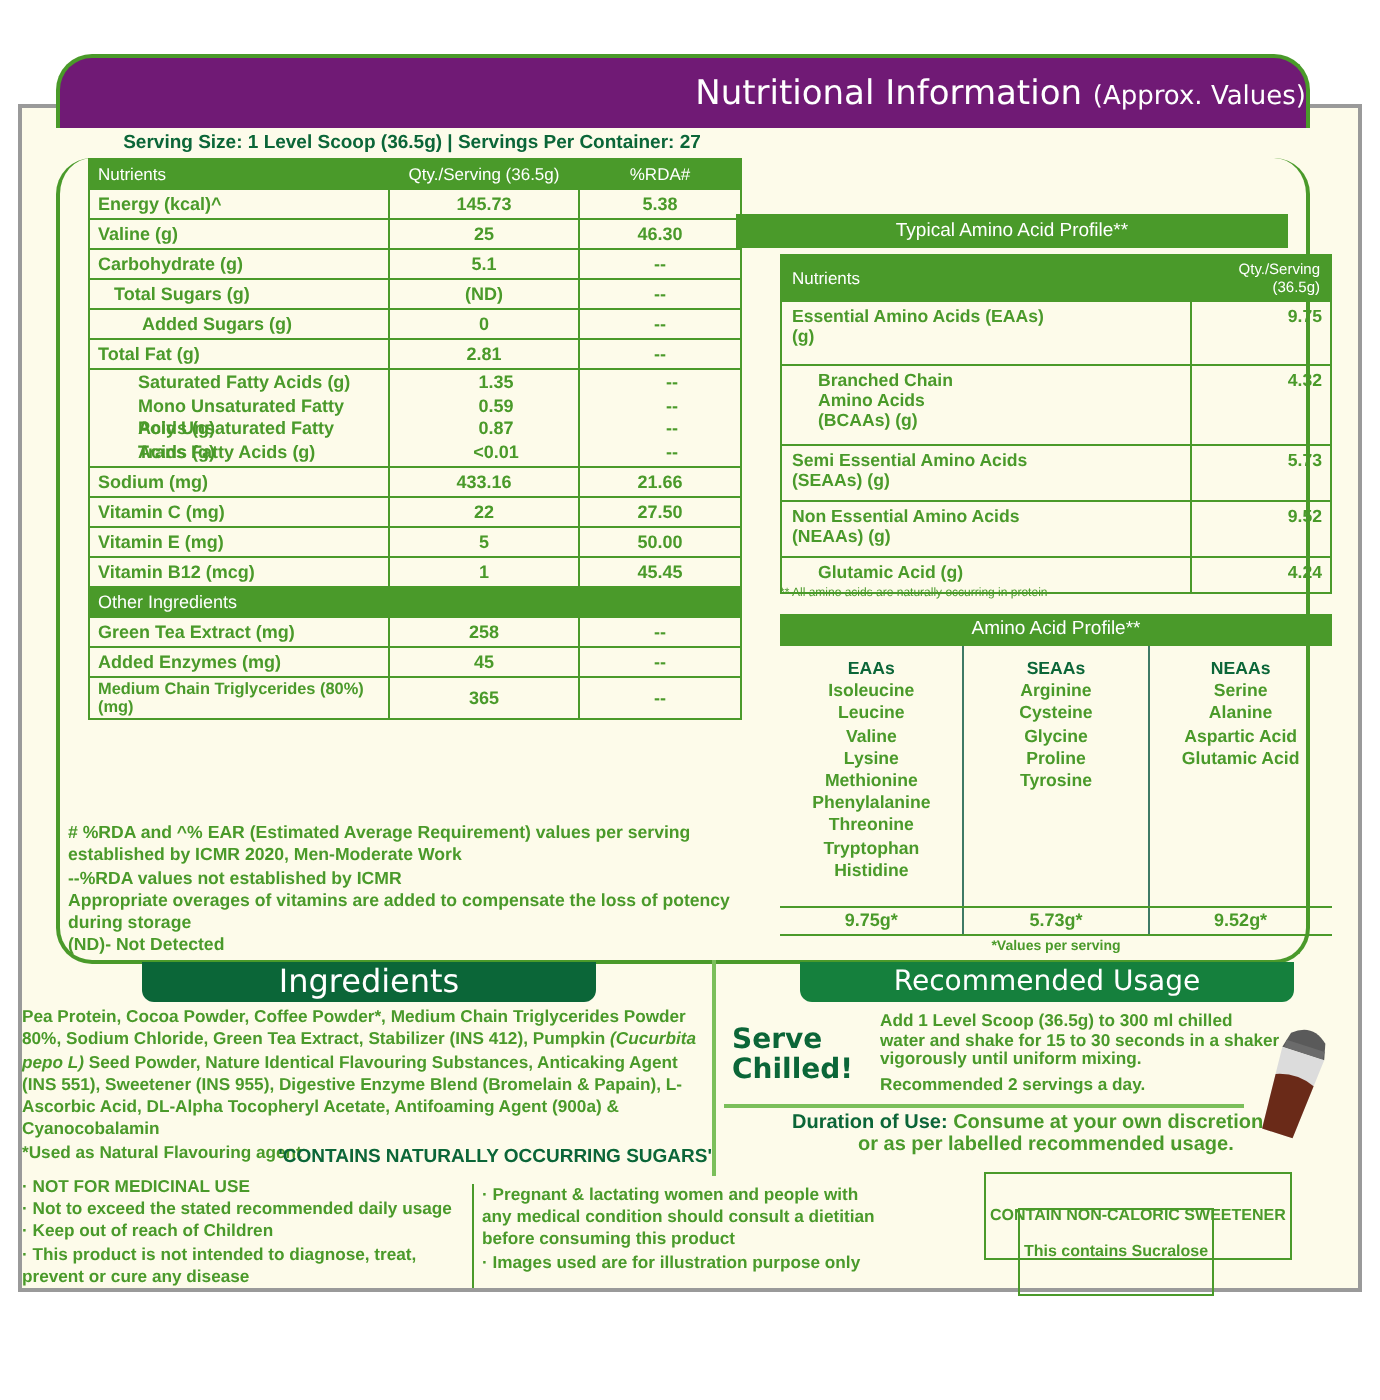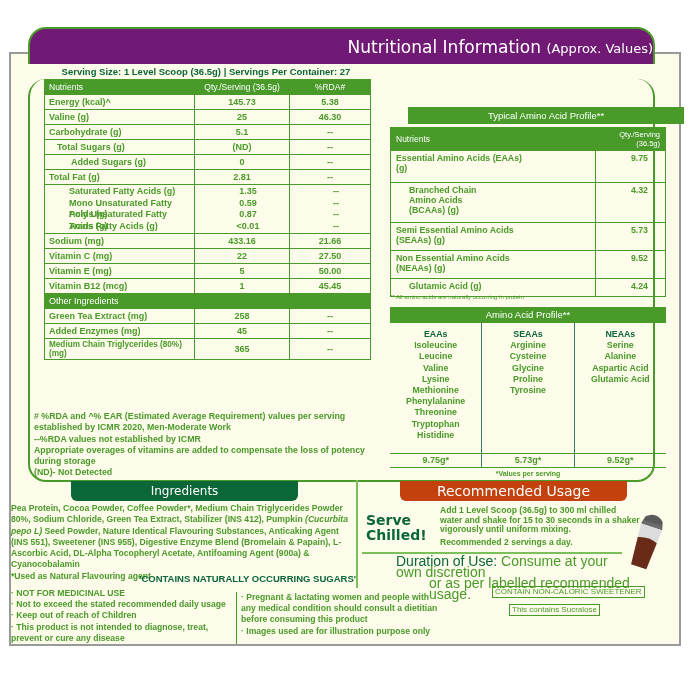--- a/index.html
+++ b/index.html
@@ -47,31 +47,31 @@
   table.nut td.multi { line-height: 11.5px; }
   table.nut td.multi div { height: 11.5px; margin-left: 12px; }
 
   .foot-notes {
     position: absolute; left: 34px; top: 411px; width: 350px;
     font-size: 8.8px; font-weight: bold; line-height: 11.3px; color: #4a9a2a;
   }
 
   
   .amino-title {
-    position: absolute; left: 408px; top: 107px; width: 276px; height: 17px;
+    position: absolute; left: 368px; top: 107px; width: 276px; height: 17px;
     background: #4a9a2a; color: #fff; font-size: 9.5px; text-align: center; line-height: 17px;
   }
   table.amino {
     position: absolute; left: 390px; top: 127px; width: 276px;
     border-collapse: collapse; font-size: 8.8px; font-weight: bold;
   }
   table.amino td, table.amino th { border: 1.5px solid #4a9a2a; padding: 2px 5px; vertical-align: top; }
   table.amino thead th { background: #4a9a2a; color: #fff; font-weight: normal; text-align: left; font-size: 8.5px; height: 16px; vertical-align: middle; }
   table.amino thead th.q { text-align: right; font-size: 7.5px; }
-  table.amino td.v { text-align: right; width: 70px; padding-right: 17px; }
+  table.amino td.v { text-align: right; width: 70px; padding-right: 4px; }
   table.amino td.a-ind { padding-left: 18px; }
   .amino-note { position: absolute; left: 390px; top: 294px; font-size: 6px; color: #4a9a2a; }
 
   .profile-title {
     position: absolute; left: 390px; top: 307px; width: 276px; height: 16px;
     background: #4a9a2a; color: #fff; font-size: 9.5px; text-align: center; line-height: 16px;
   }
   .profile {
     position: absolute; left: 390px; top: 323px; width: 276px; height: 130px;
     display: flex;
@@ -83,21 +83,21 @@
     position: absolute; left: 390px; top: 453px; width: 276px; height: 15px;
     display: flex; border-top: 1.5px solid #4a9a2a; border-bottom: 1.5px solid #4a9a2a;
   }
   .profile-totals div { flex: 1; text-align: center; font-size: 9px; font-weight: bold; line-height: 13px; }
   .profile-totals div + div { border-left: 1.5px solid #3f7a66; }
   .values-note { position: absolute; left: 390px; top: 470px; width: 276px; text-align: center; font-size: 7px; font-weight: bold; }
 
   
   .ing-title {
     position: absolute; left: 71px; top: 481px; width: 227px; height: 20px;
-    background: #0b6638; color: #fff; text-align: center; font-size: 12px; line-height: 20px;
+    background: #0b6638; color: #fff; text-align: center; font-size: 16px; line-height: 20px;
     border-radius: 0 0 6px 6px; font-family: "DejaVu Sans", sans-serif;
   }
   .ing-text {
     position: absolute; left: 11px; top: 503px; width: 345px;
     font-size: 8.6px; font-weight: bold; line-height: 11.3px; color: #4a9a2a;
   }
   .ing-text i { font-style: italic; }
   .sugars {
     position: absolute; left: 11px; top: 573px; width: 345px; text-align: right;
     font-size: 9.5px; font-weight: bold; color: #0b6638;
@@ -108,32 +108,32 @@
   }
   .warn-right {
     position: absolute; left: 236px; top: 592px; width: 210px; height: 52px;
     border-left: 1.5px solid #4a9a2a; padding-left: 4px;
     font-size: 8.6px; font-weight: bold; line-height: 11.2px;
   }
   .vdiv { position: absolute; left: 356px; top: 480px; width: 1.5px; height: 108px; background: #7bbf5a; }
 
   
   .rec-title {
-    position: absolute; left: 400px; top: 481px; width: 227px; height: 20px;
-    background: #c2410c; color: #fff; text-align: center; font-size: 14px; line-height: 20px;
+    position: absolute; left: 400px; top: 481px; width: 247px; height: 20px;
+    background: #15803d; color: #fff; text-align: center; font-size: 14px; line-height: 20px;
     border-radius: 0 0 6px 6px; font-family: "DejaVu Sans", sans-serif;
   }
   .serve { position: absolute; left: 366px; top: 513px; font-size: 14px; font-weight: bold; color: #0b6638; line-height: 15px; font-family: "DejaVu Sans", sans-serif; }
   .rec-text { position: absolute; left: 440px; top: 506px; width: 200px; font-size: 8.6px; font-weight: bold; line-height: 9.5px; }
   .rec-text .r2 { margin-top: 3px; }
   .rec-line { position: absolute; left: 362px; top: 552px; width: 260px; height: 1.5px; background: #7bbf5a; }
-  .duration { position: absolute; left: 396px; top: 556px; width: 240px; font-size: 14px; font-weight: normal; line-height: 11px; }
+  .duration { position: absolute; left: 396px; top: 556px; width: 240px; font-size: 10px; font-weight: bold; line-height: 11px; }
   .duration .dl { color: #0b6638; }
   .duration .d2 { padding-left: 33px; }
-  .badge { position: absolute; border: 1.5px solid #4a9a2a; font-size: 8px; font-weight: normal; padding: 0 2px; line-height: 10px; white-space: nowrap; }
+  .badge { position: absolute; border: 1.5px solid #4a9a2a; font-size: 8px; font-weight: bold; padding: 16px 2px; line-height: 10px; white-space: nowrap; }
   .badge1 { left: 492px; top: 586px; }
   .badge2 { left: 509px; top: 604px; }
 
   .shaker { position: absolute; left: 624px; top: 510px; width: 46px; height: 62px; }
 </style>
 </head>
 <body>
 
 <div class="card"></div>
 

